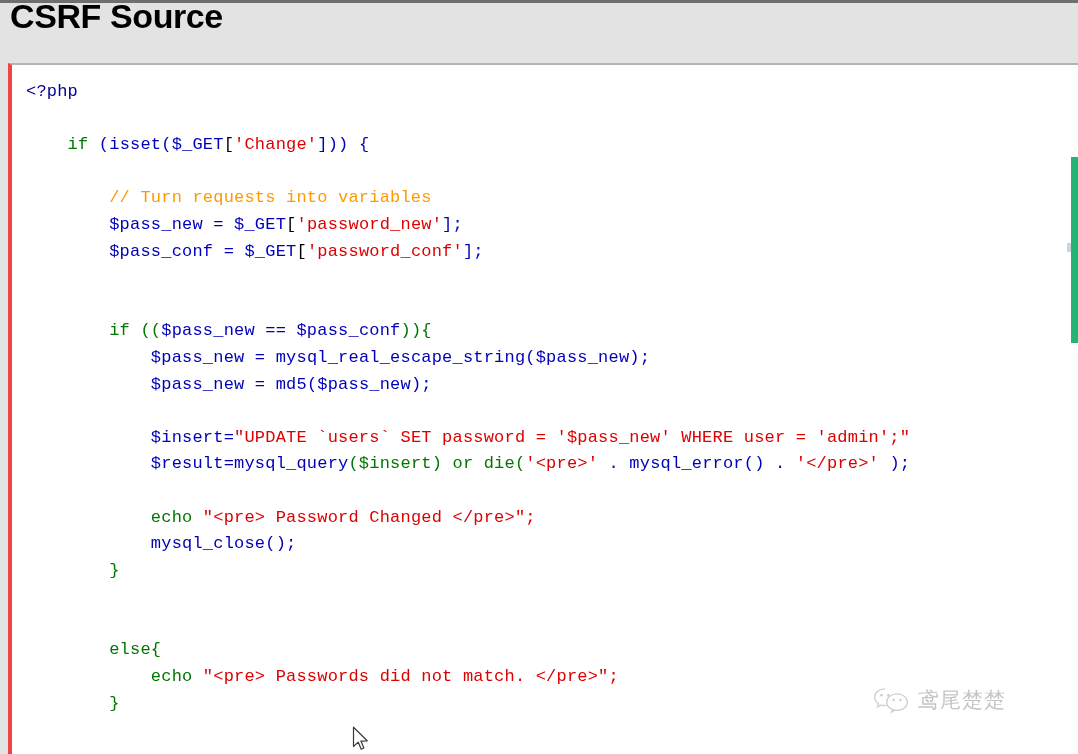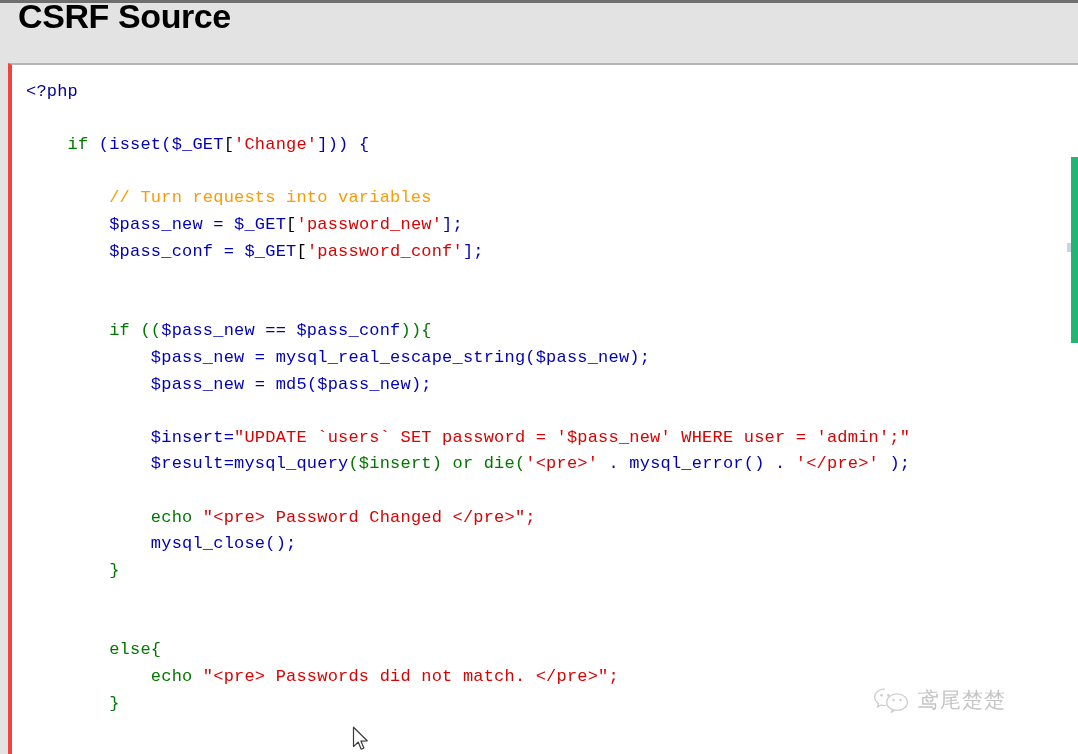--- a/index.html
+++ b/index.html
@@ -29,21 +29,21 @@
   .top-rule {
     position: absolute;
     left: 0; top: 0;
     width: 1078px; height: 3px;
     background: #6f6f6f;
   }
 
   
   .header-band {
     position: absolute;
-    left: 8px; top: 3px;
+    left: 0; top: 3px;
     width: 962px;
     height: 54px;
     background: #e3e3e3;
   }
   .page-title {
     position: absolute;
     left: 10px;
     top: -6px;
     font-family: "Liberation Sans", sans-serif;
     font-size: 34px;

